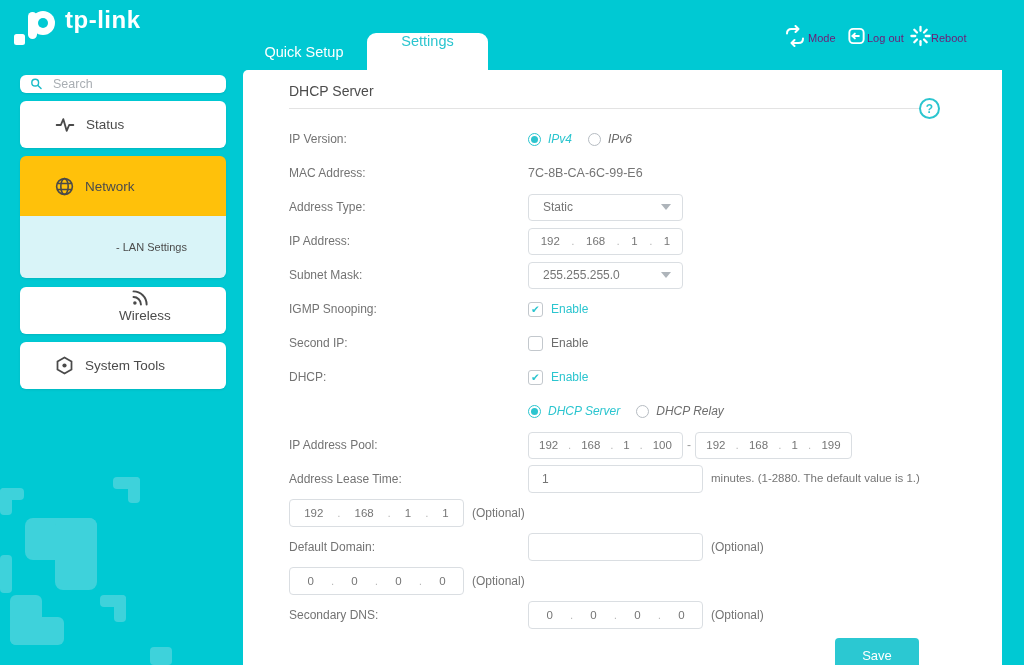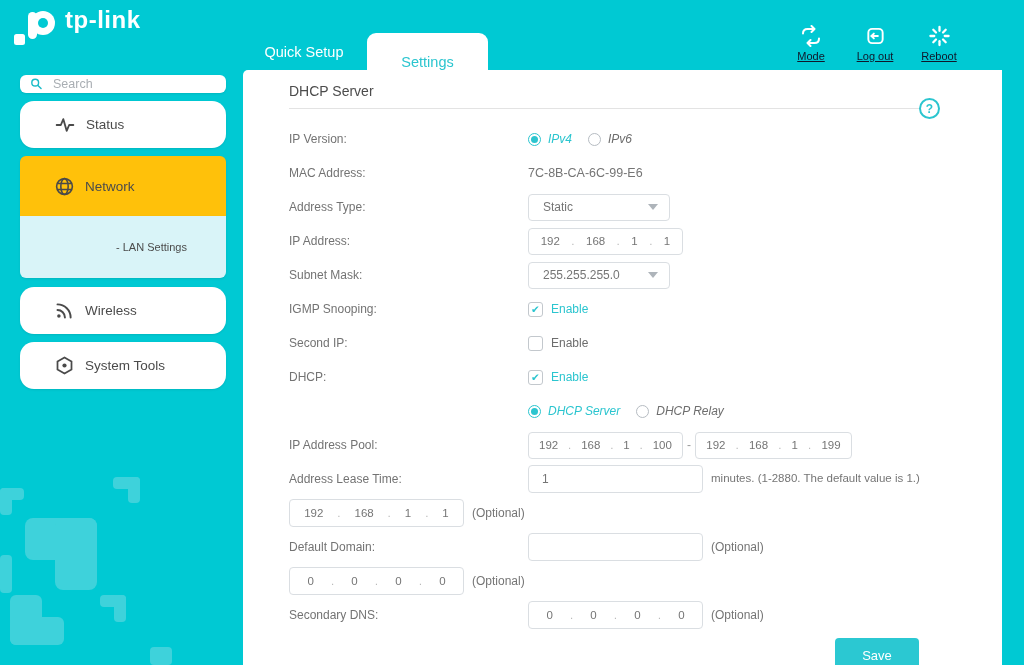--- a/index.html
+++ b/index.html
@@ -6,31 +6,31 @@
   body{font-family:"Liberation Sans","DejaVu Sans",sans-serif;}
   .app{position:relative;width:1024px;height:665px;background:#00c9d3;overflow:hidden;}
 
   
   .decor div{position:absolute;background:#3ed2db;border-radius:4px;}
 
   
   .logo{position:absolute;left:14px;top:6px;display:flex;align-items:flex-start;gap:7px;}
   .logo-word{color:#fff;font-size:24px;font-weight:bold;letter-spacing:.5px;}
   .tab-quick{position:absolute;left:248px;top:33px;width:112px;height:37px;display:flex;align-items:center;justify-content:center;color:#fff;font-size:14.5px;cursor:pointer;}
-  .tab-settings{position:absolute;left:367px;top:33px;width:121px;height:37px;background:#fff;border-radius:9px 9px 0 0;display:flex;align-items:flex-end;justify-content:center;color:#2bc5cf;font-size:14.5px;cursor:pointer;}
+  .tab-settings{position:absolute;left:367px;top:33px;width:121px;height:37px;background:#fff;border-radius:9px 9px 0 0;display:flex;align-items:flex-start;justify-content:center;color:#2bc5cf;font-size:14.5px;cursor:pointer;}
   .hdr-actions{position:absolute;left:782px;top:25px;width:186px;display:flex;justify-content:space-between;}
-  .hdr-btn{width:58px;display:flex;flex-direction:column;align-items:center;color:#0f172a;cursor:pointer;text-decoration:underline;}
+  .hdr-btn{width:58px;display:flex;flex-direction:row;align-items:center;color:#701a75;cursor:pointer;}
   .hdr-btn .lbl{font-size:11px;margin-top:3px;}
 
   
   .sidebar{position:absolute;left:20px;top:75px;width:206px;}
   .searchbox{box-sizing:border-box;height:18px;background:#fff;border-radius:6px;display:flex;align-items:center;padding:0 10px;box-shadow:0 1px 2px rgba(0,90,95,.15);}
   .searchbox input{border:none;outline:none;flex:1;margin-left:8px;font-size:12.5px;color:#555;font-family:inherit;background:transparent;}
   .searchbox input::placeholder{color:#a9aeb3;}
-  .nav-card{height:47px;background:#fff;border-radius:14px;margin-top:8px;display:flex;align-items:center;padding-left:34px;cursor:pointer;color:#4b4b4b;box-shadow:0 1px 2px rgba(0,90,95,.15);}
+  .nav-card{height:47px;background:#fff;border-radius:6px;margin-top:8px;display:flex;align-items:center;padding-left:34px;cursor:pointer;color:#4b4b4b;box-shadow:0 1px 2px rgba(0,90,95,.15);}
   .nav-card .nav-label{margin-left:10px;font-size:13.5px;}
   .nav-card.active{background:#ffc10a;height:60px;border-radius:6px 6px 0 0;}
   .submenu{background:#d9f4f8;border-radius:0 0 6px 6px;height:62px;display:flex;align-items:center;box-shadow:0 1px 2px rgba(0,90,95,.15);}
   .submenu .sub-label{margin-left:96px;font-size:11px;color:#4b4b4b;cursor:pointer;}
   .nav-icon{display:flex;color:#4a4a4a;}
 
   
   .panel{position:absolute;left:243px;top:70px;width:721px;height:595px;background:#fff;border-radius:5px 0 0 0;overflow:hidden;padding-left:38px;}
   .panel-title{position:absolute;left:46px;top:13px;font-size:14px;color:#4c4c4c;}
   .divider{position:absolute;left:46px;top:38px;width:632px;height:1px;background:#e3e3e3;}
@@ -43,21 +43,21 @@
 
   .opt{display:flex;align-items:center;margin-right:16px;cursor:pointer;}
   .radio{box-sizing:border-box;width:13px;height:13px;border-radius:50%;border:1px solid #b6bcc2;background:#fff;position:relative;}
   .opt.on .radio{border-color:#2bc5cf;}
   .opt.on .radio::after{content:'';position:absolute;left:2px;top:2px;right:2px;bottom:2px;border-radius:50%;background:#2bc5cf;}
   .opt-label{margin-left:7px;font-size:12px;color:#6d6d6d;font-style:italic;}
   .opt.on .opt-label{color:#2bc5cf;}
 
   .static-val{font-size:12.5px;color:#757575;}
 
-  .selectbox{box-sizing:border-box;width:142px;height:27px;border:1px solid #dadee2;border-radius:4px;display:flex;align-items:center;justify-content:space-between;padding:0 11px 0 14px;font-size:12px;color:#757575;cursor:pointer;}
+  .selectbox{box-sizing:border-box;width:155px;height:27px;border:1px solid #dadee2;border-radius:4px;display:flex;align-items:center;justify-content:space-between;padding:0 11px 0 14px;font-size:12px;color:#757575;cursor:pointer;}
   .caret{width:0;height:0;border-left:5.5px solid transparent;border-right:5.5px solid transparent;border-top:6.5px solid #aeb4ba;}
 
   .ipbox{box-sizing:border-box;width:155px;height:27px;border:1px solid #dadee2;border-radius:4px;display:flex;align-items:center;justify-content:space-evenly;font-size:11.5px;color:#757575;cursor:text;}
   .ipbox .dot{color:#b0b0b0;font-size:10px;}
   .ipbox.wide{width:175px;height:28px;}
   .ipbox.pool2{width:157px;}
   .dash{margin:0 4px;color:#9a9a9a;font-size:12px;}
 
   .cbwrap{display:flex;align-items:center;cursor:pointer;}
   .cb{box-sizing:border-box;width:15px;height:15px;border:1px solid #c3c8cd;border-radius:3px;background:#fff;display:flex;align-items:center;justify-content:center;font-size:10.5px;color:transparent;}
@@ -166,21 +166,21 @@
             <ellipse cx="12" cy="12" rx="4.2" ry="9"></ellipse>
           <path d="M3.6 8.6h16.8M3.6 15.4h16.8"></path>
         </svg>
       </span>
       <span class="nav-label">Network</span>
     </div>
     <div class="submenu">
       <span class="sub-label">- LAN Settings</span>
     </div>
 
-    <div class="nav-card" style="margin-top:9px;">
+    <div class="nav-card" style="margin-top:9px;flex-direction:column;">
       <span class="nav-icon">
         <svg width="21" height="21" viewBox="0 0 24 24" fill="none" stroke="currentColor" stroke-width="2.2" stroke-linecap="round">
           <circle cx="5.6" cy="18.4" r="2" fill="currentColor" stroke="none"></circle>
           <path d="M4 11.5A8.5 8.5 0 0 1 12.5 20"></path>
           <path d="M4 5A15 15 0 0 1 19 20"></path>
         </svg>
       </span>
       <span class="nav-label">Wireless</span>
     </div>
 

